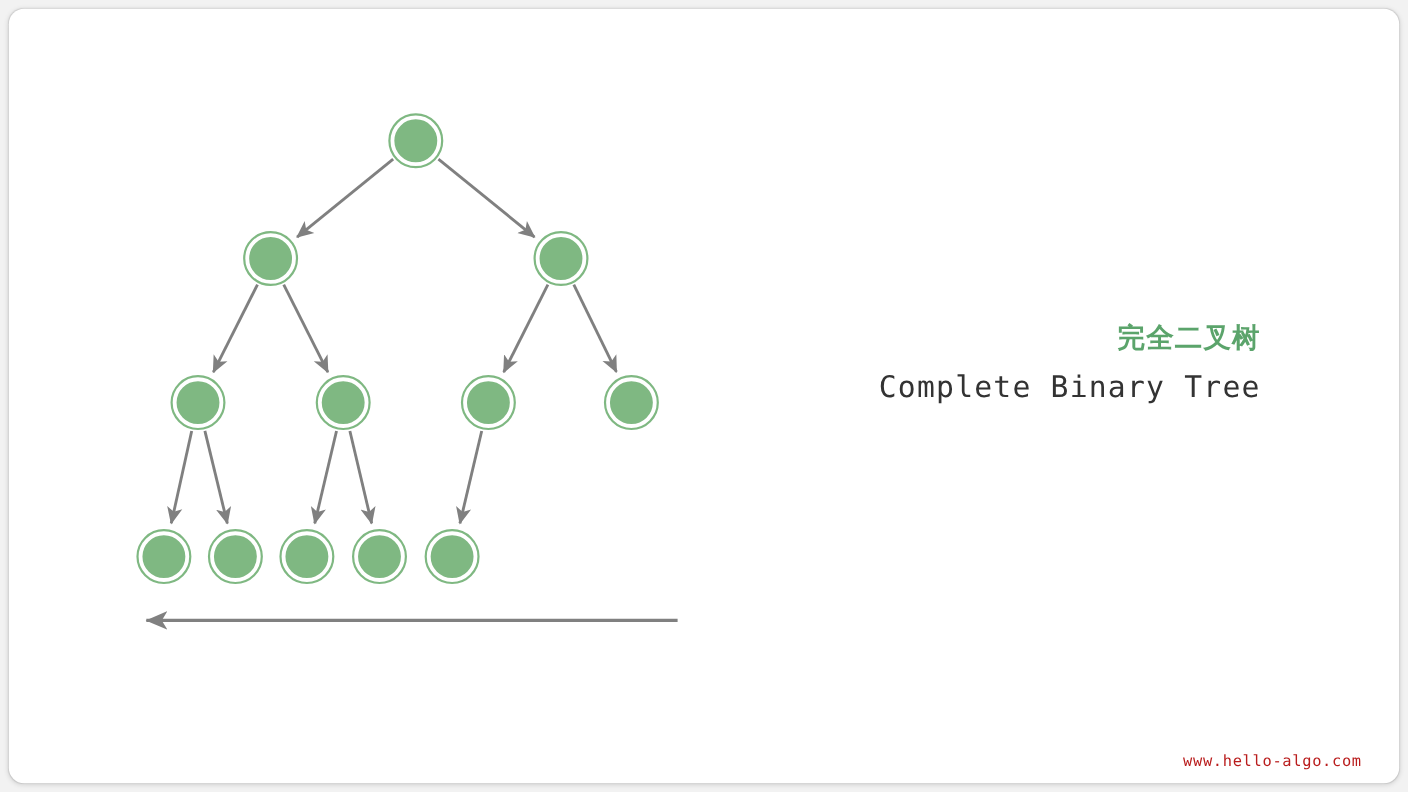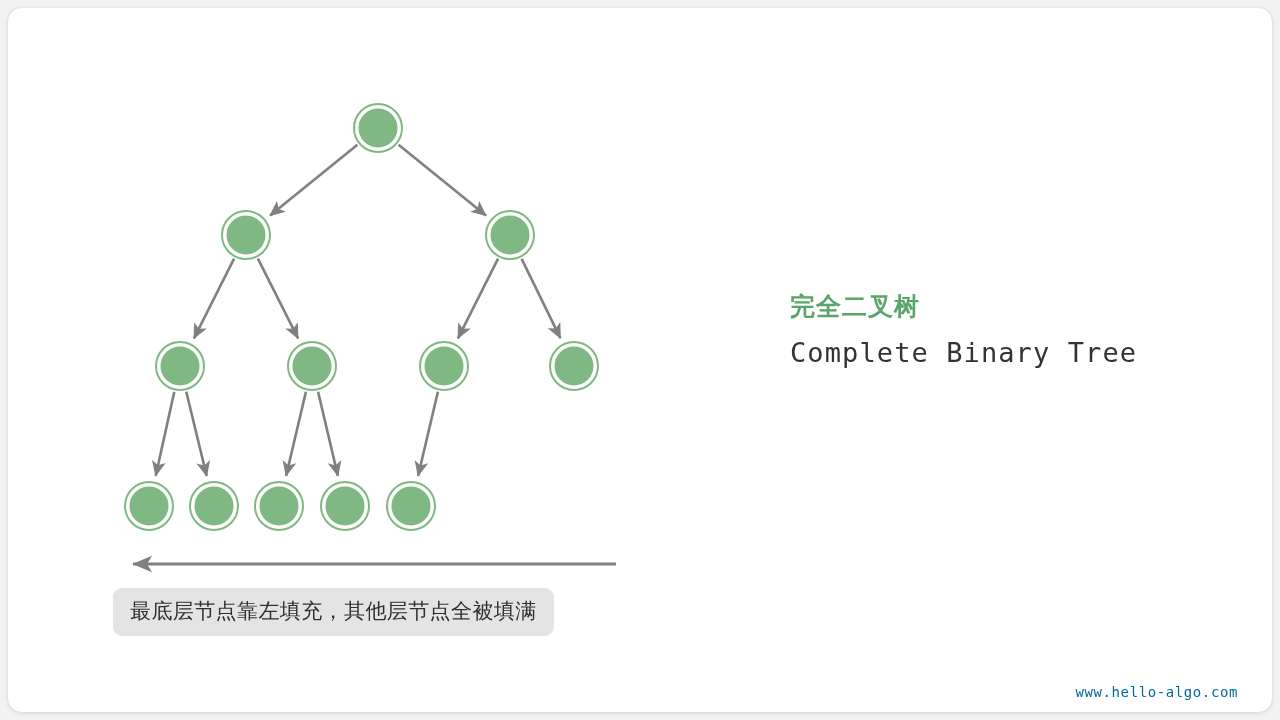--- a/index.html
+++ b/index.html
@@ -33,21 +33,21 @@
     left: 0;
     top: 0;
     width: 1280px;
     height: 720px;
   }
   .legend {
     position: absolute;
     left: 790px;
     top: 292px;
     width: 356px;
-    text-align: left;
+    text-align: right;
   }
   .legend-title {
     color: #5ba46b;
     font-size: 25px;
     font-weight: bold;
     letter-spacing: 1px;
     font-family: "DejaVu Sans", "Liberation Sans", sans-serif;
     line-height: 30px;
   }
   .legend-subtitle {
@@ -68,21 +68,21 @@
     color: #2f2f2f;
     font-size: 21px;
     letter-spacing: 0.4px;
     font-family: "DejaVu Sans", "Liberation Sans", sans-serif;
     white-space: nowrap;
   }
   .watermark {
     position: absolute;
     right: 42px;
     bottom: 20px;
-    color: #0369a1;
+    color: #b91c1c;
     font-size: 14px;
     letter-spacing: 0.6px;
     font-family: "DejaVu Sans Mono", "Liberation Mono", monospace;
   }
 </style>
 </head>
 <body>
 
 <div id="stage">
 
@@ -163,17 +163,16 @@
     <g id="direction-layer">
         <line x1="616" y1="564" x2="133" y2="564" stroke="#808080" stroke-width="3" marker-end="url(#arrowhead-flat)"></line>
       </g>
   </svg>
 
   <div class="legend">
     <div class="legend-title">完全二叉树</div>
     <div class="legend-subtitle">Complete Binary Tree</div>
   </div>
 
-  <div class="caption-box">最底层节点靠左填充，其他层节点全被填满</div>
 
   <div class="watermark">www.hello-algo.com</div>
 
 </div>
 
 </body></html>

